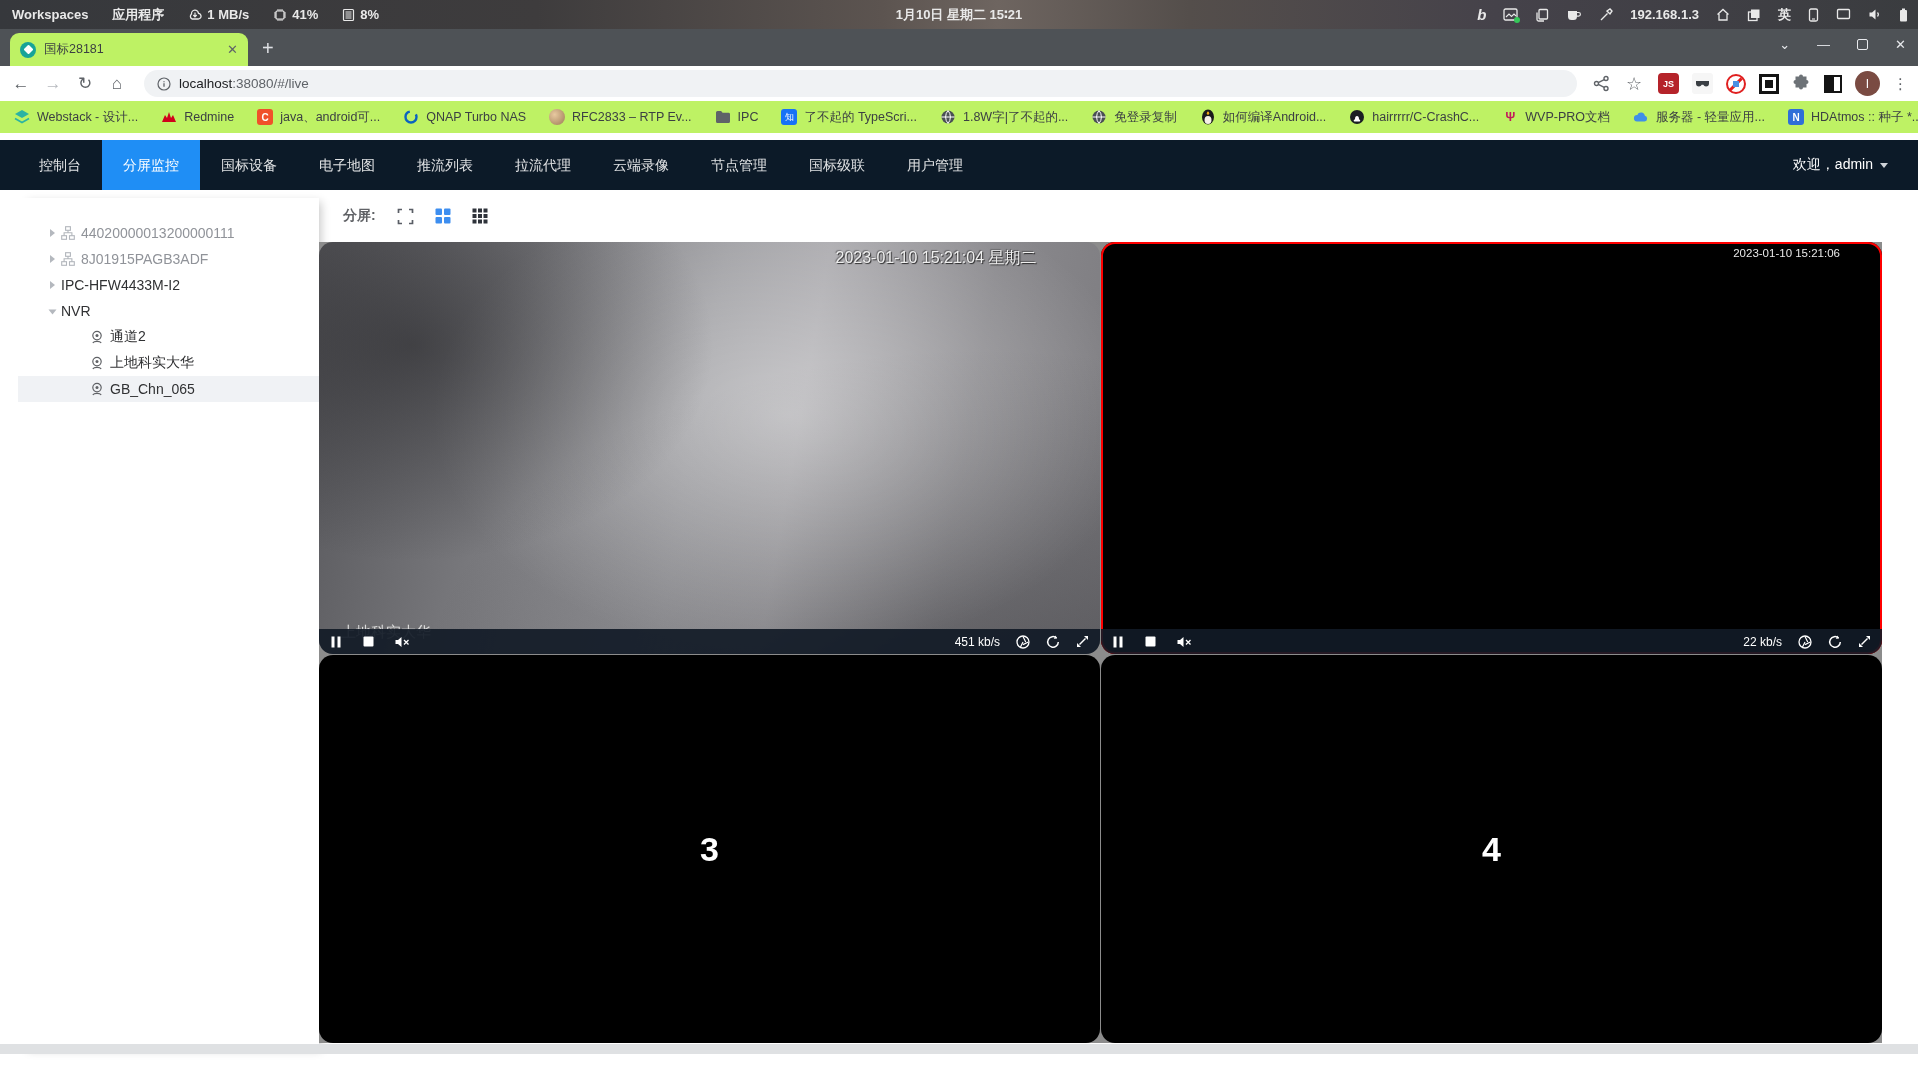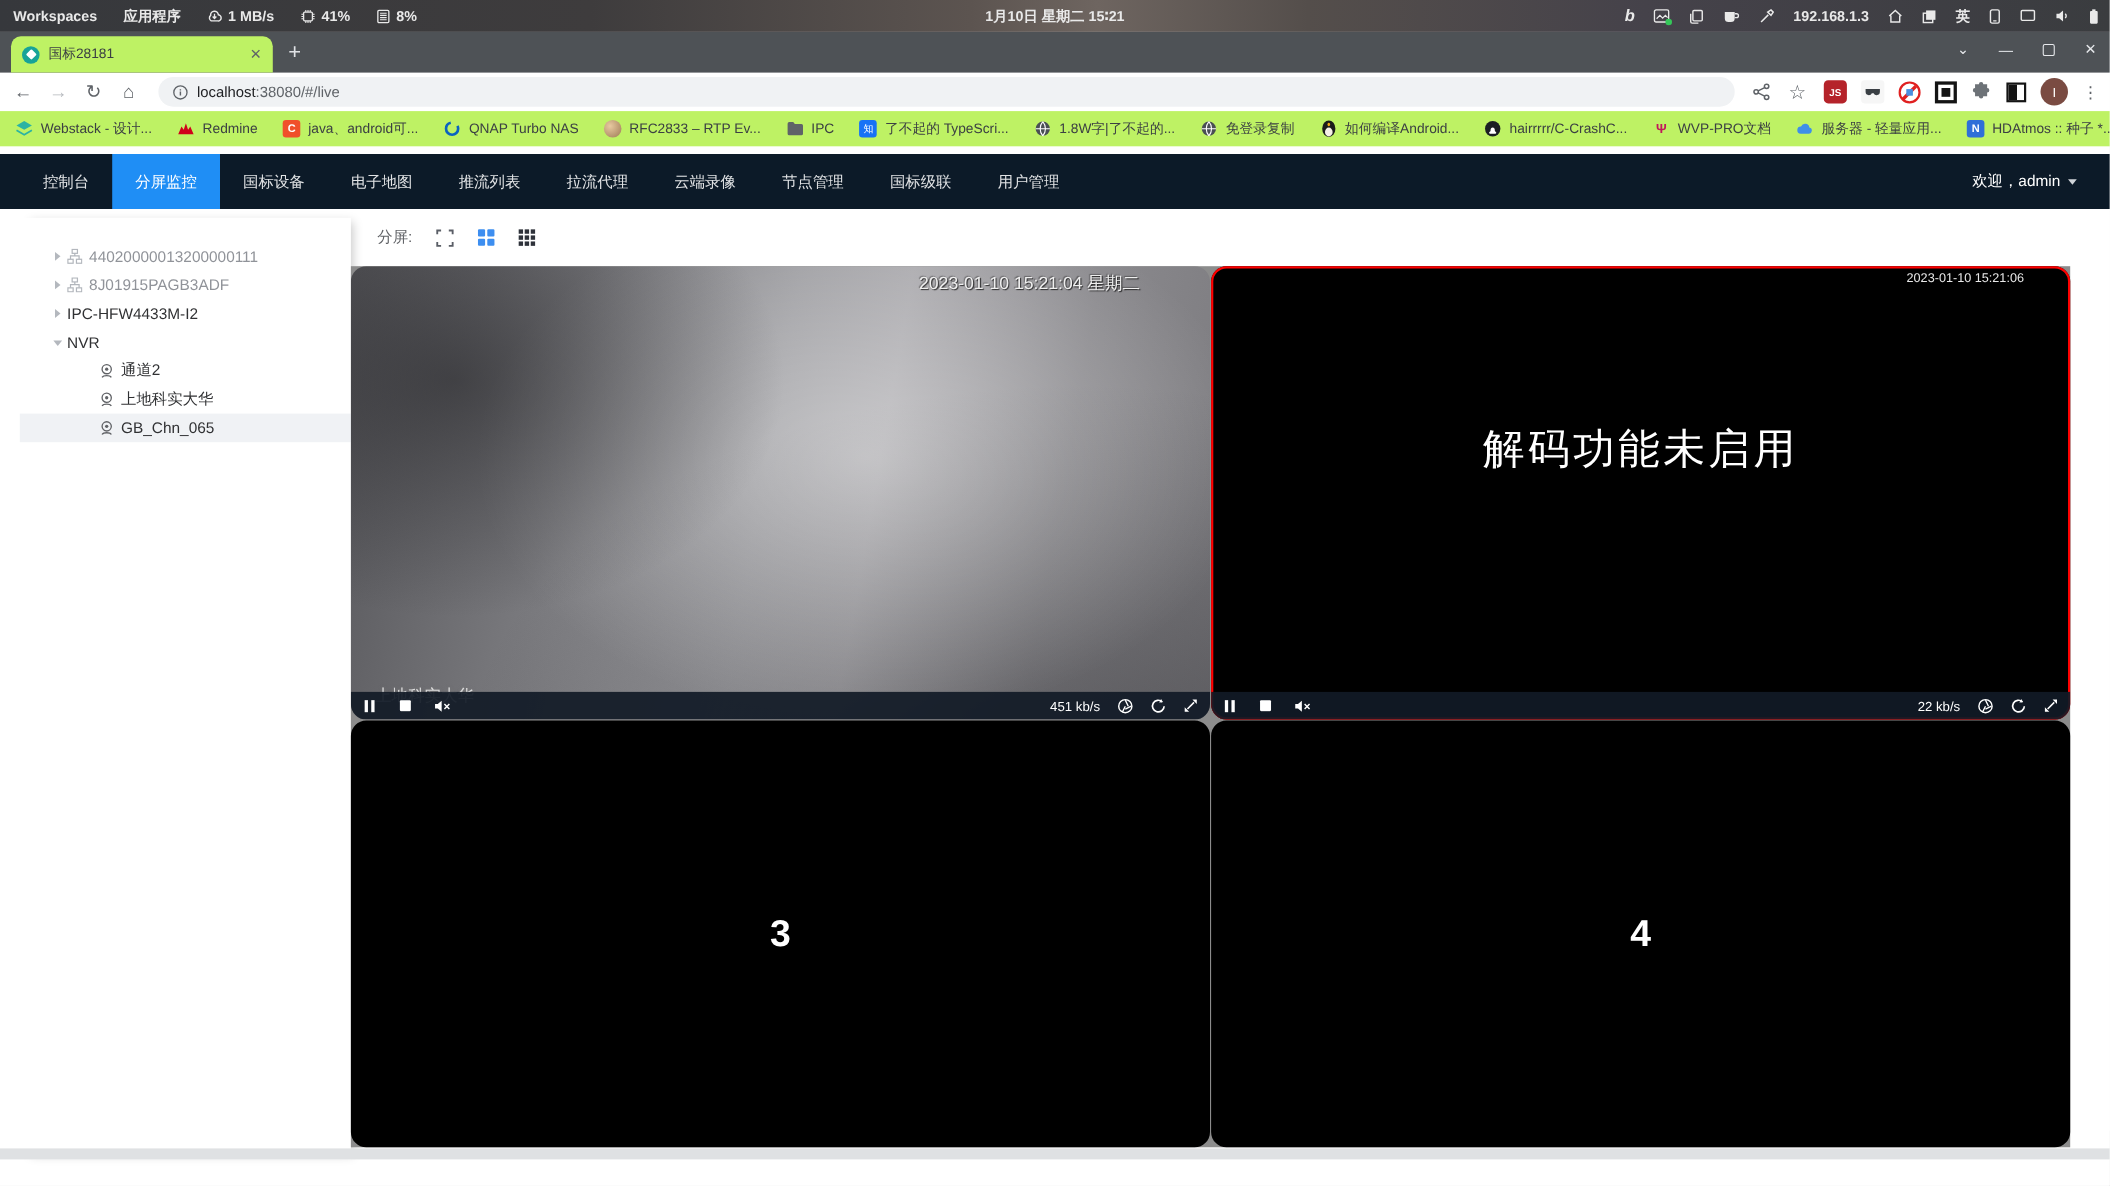--- a/index.html
+++ b/index.html
@@ -64,21 +64,21 @@
   .tree{margin-top:22px;font-size:14px;color:#303133;}
   .trow{height:26px;display:flex;align-items:center;gap:6px;padding-left:32px;}
   .trow.child{padding-left:72px;}
   .trow.selected{background:#f0f2f5;}
   .trow .lbl{white-space:nowrap;}
   .grey .lbl{color:#909399;}
   .caret{width:0;height:0;border-top:4.5px solid transparent;border-bottom:4.5px solid transparent;border-left:5.5px solid #b4b8be;flex:none;}
   .caret.down{transform:rotate(90deg);margin-top:2px;}
 
   .main{position:absolute;left:319px;top:0;right:0;bottom:0;}
-  .splitbar{height:52px;display:flex;align-items:center;gap:21px;padding-left:24px;}
+  .splitbar{height:52px;display:flex;align-items:center;gap:21px;padding-left:24px;font-weight:bold;}
   .split-label{font-size:14px;color:#606266;}
   .sico{display:flex;align-items:center;}
 
   .grid{position:absolute;left:0;top:52px;width:1563px;height:801px;background:#8c8c8c;
     display:grid;grid-template-columns:1fr 1fr;grid-template-rows:412px 1fr;gap:1px;}
   .cell{position:relative;background:#000;overflow:hidden;border-radius:14px;}
   .cell.v1{background:
     radial-gradient(55% 75% at 12% 25%, rgba(25,25,28,.5), rgba(25,25,28,0) 70%),
     radial-gradient(70% 90% at 60% 42%, rgba(255,255,255,.38), rgba(255,255,255,0) 65%),
     radial-gradient(120% 140% at 85% 110%, rgba(40,40,44,.45), rgba(40,40,44,0) 60%),
@@ -474,21 +474,20 @@
             <svg width="13" height="13" viewBox="0 0 13 13">
                 <path d="M3.5 9.5l6-6" stroke="#fff" stroke-width="1.4"></path>
                 <path d="M12 1H8l4 4zM1 12V8l4 4z" fill="#fff"></path>
               </svg>
           </div>
         </div>
       </div>
 
       <div class="cell v2">
         <span class="osd-ts2">2023-01-10 15:21:06</span>
-        <div class="decode-msg">解码功能未启用</div>
         <div class="ctrlbar">
           <svg width="12" height="12" viewBox="0 0 12 12">
               <rect x="1.5" y="0.5" width="3" height="11" fill="#fff"></rect>
               <rect x="7.5" y="0.5" width="3" height="11" fill="#fff"></rect>
             </svg>
           <svg width="11" height="11" viewBox="0 0 11 11">
               <rect x="0.5" y="0.5" width="10" height="10" rx="1" fill="#fff"></rect>
             </svg>
           <svg width="15" height="12" viewBox="0 0 15 12">
               <path d="M0.5 4h2.5L6.5 1v10L3 8H0.5z" fill="#fff"></path>

